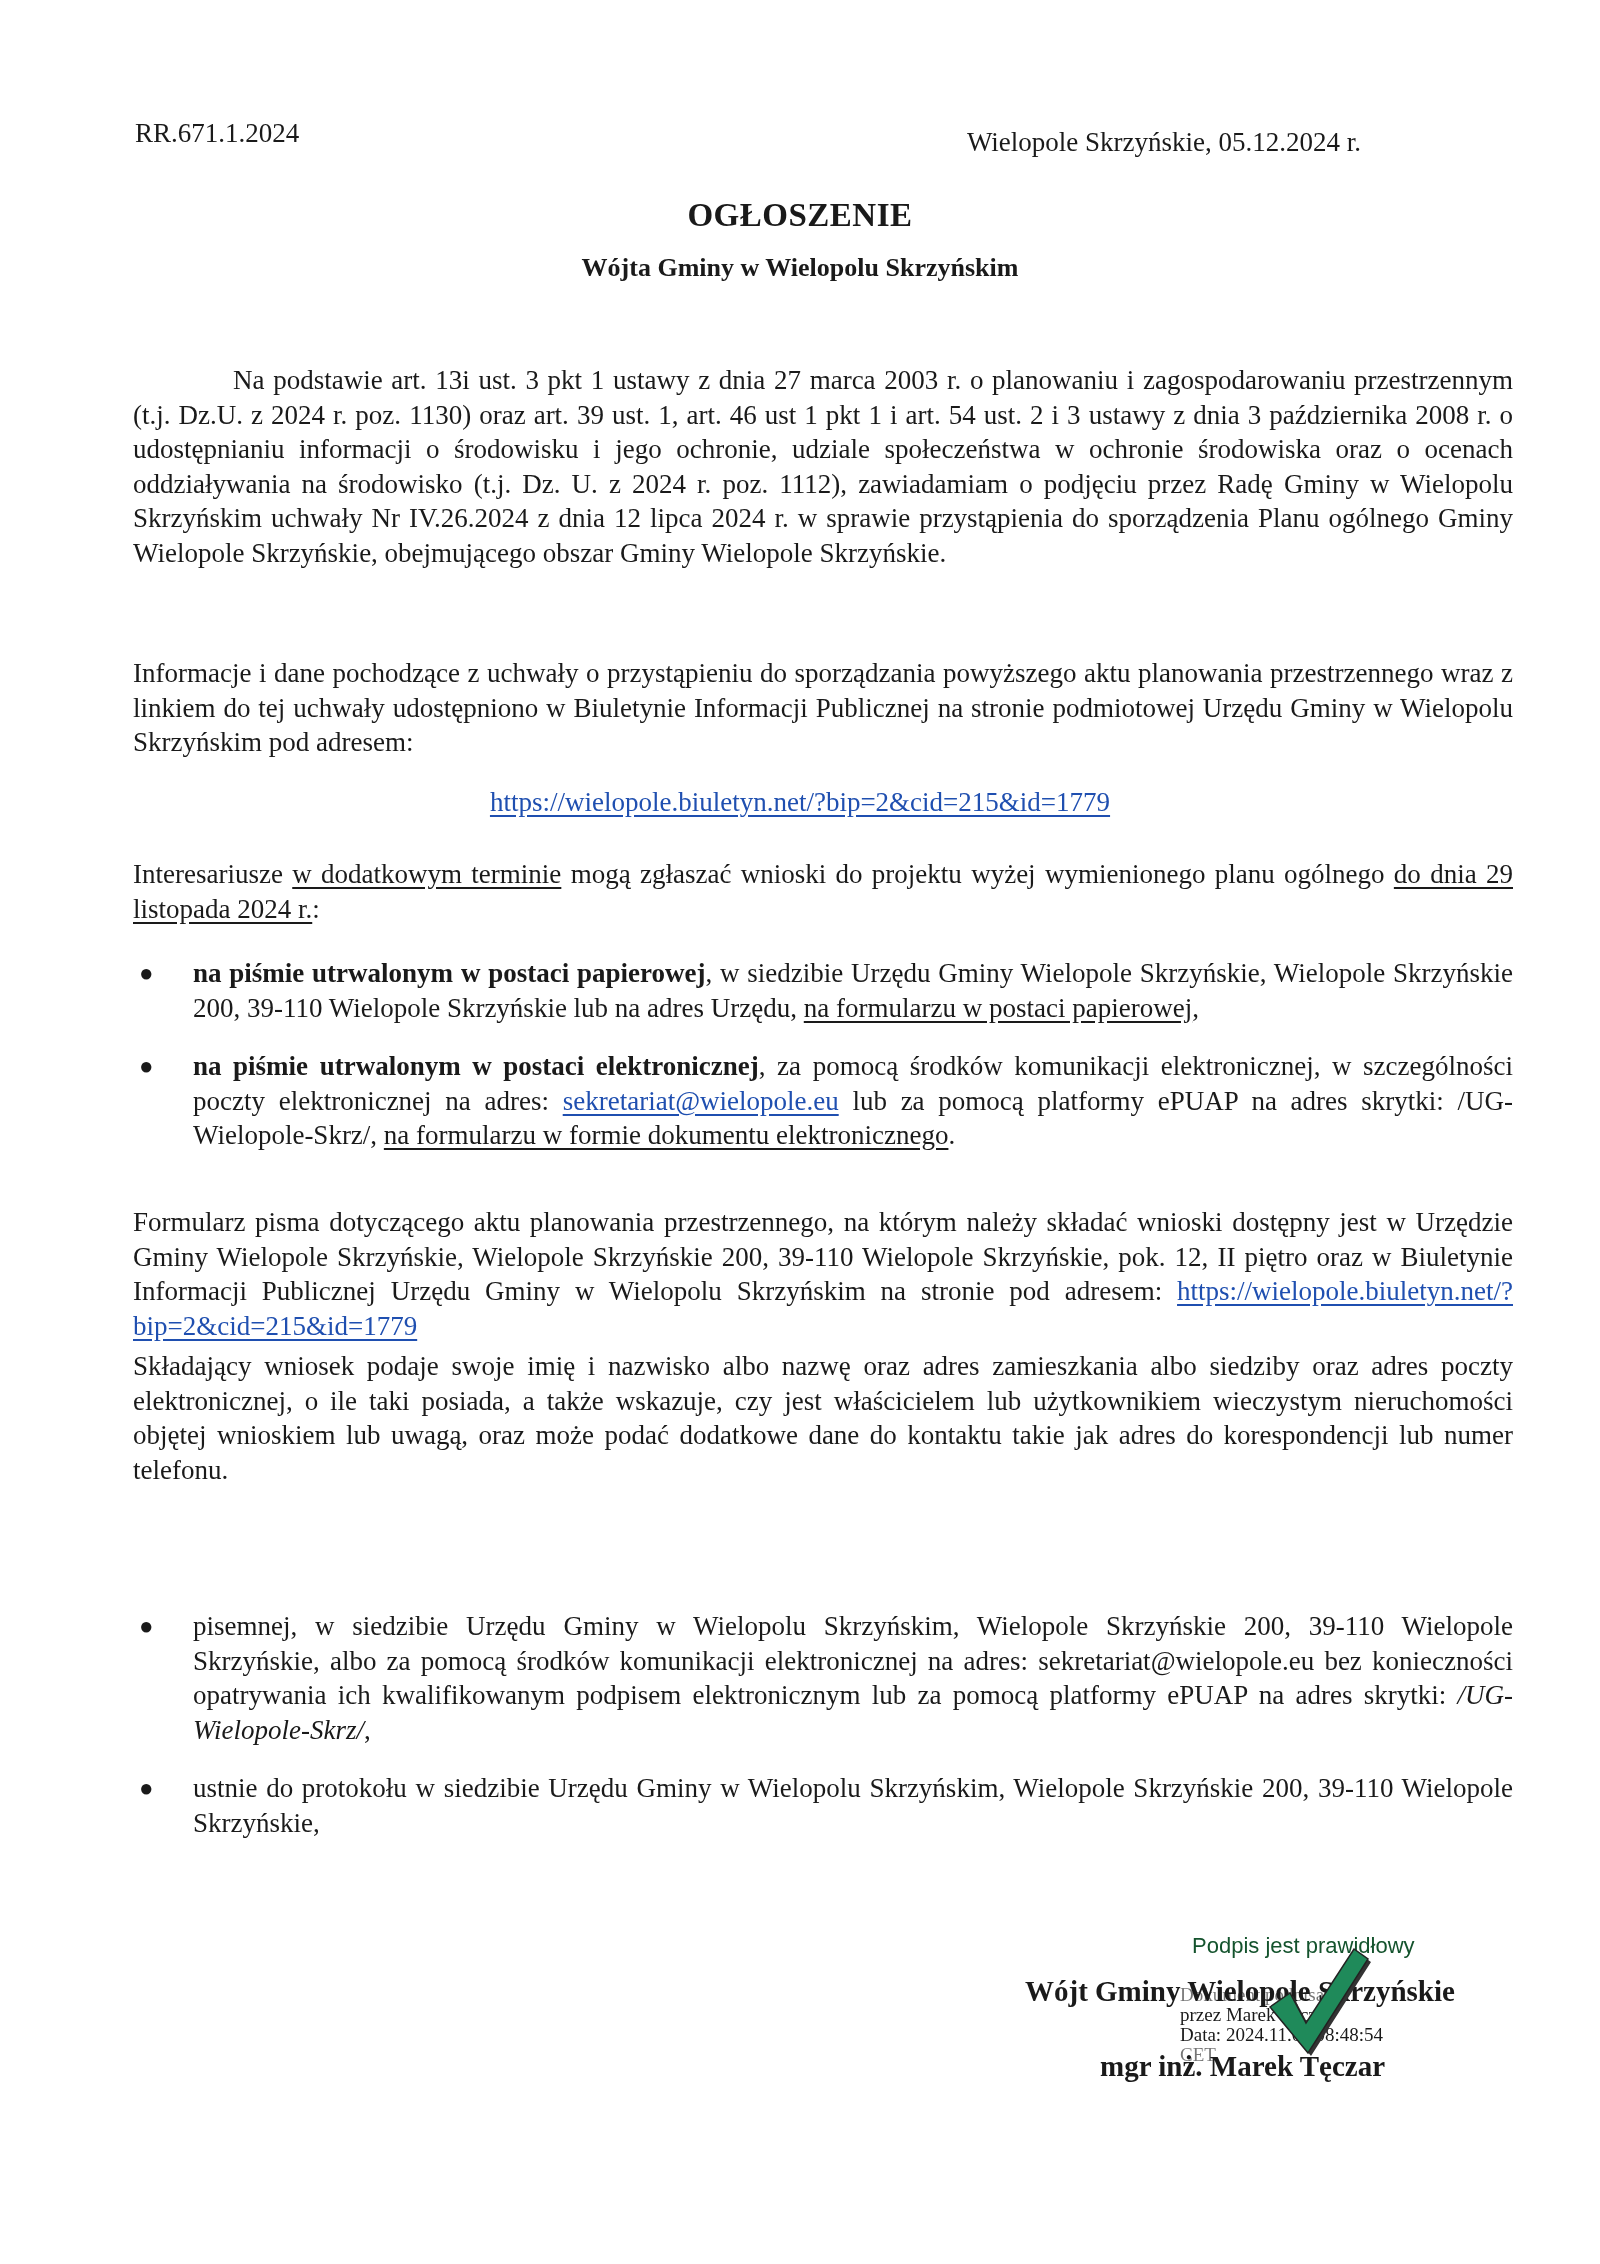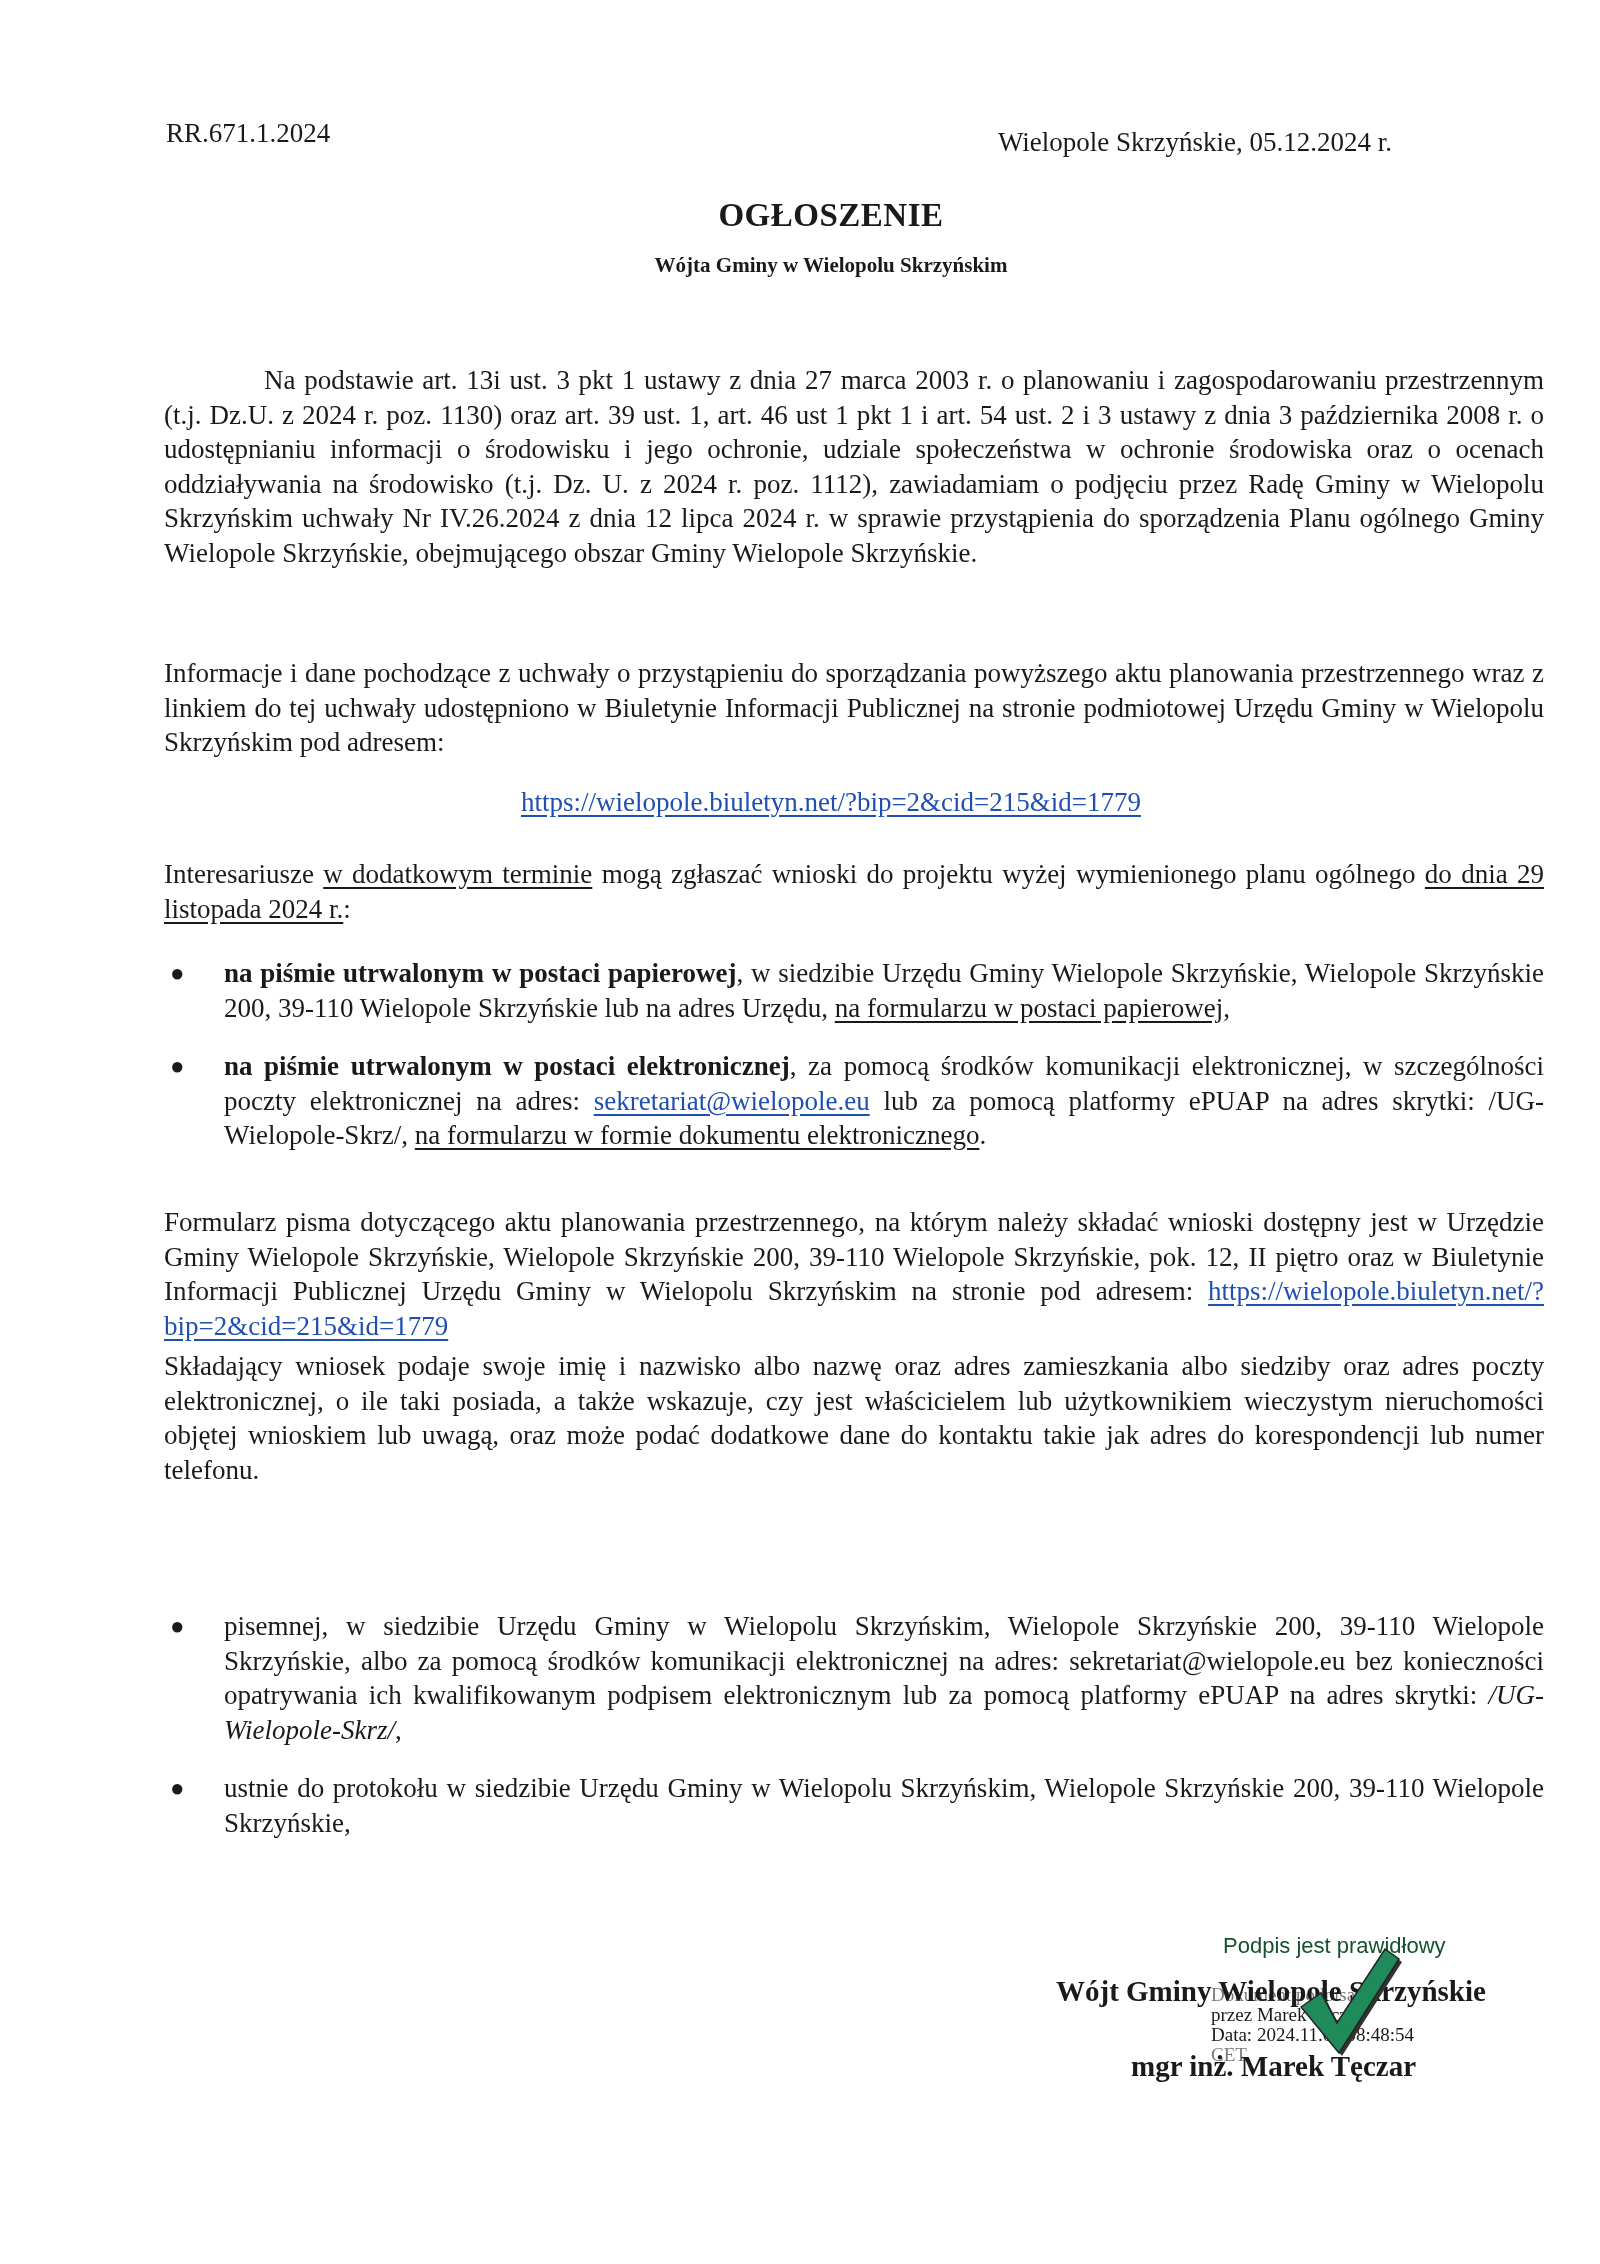--- a/index.html
+++ b/index.html
@@ -1,23 +1,23 @@
 <!DOCTYPE html>
 <html><head>
 <meta charset="utf-8">
 <style>
   html, body { margin: 0; padding: 0; background: #ffffff; }
   body { width: 1600px; height: 2264px; position: relative; overflow: hidden;
          font-family: "Liberation Serif", "DejaVu Serif", serif; color: #1a1a1a; }
-  .page { position: absolute; left: 0; top: 0; width: 1456px; height: 2264px; margin-left: 31px; }
+  .page { position: absolute; left: 0; top: 0; width: 1456px; height: 2264px; }
   .ref { position: absolute; left: 135px; top: 118px; font-size: 27px; }
   .date { position: absolute; right: 95px; top: 127px; font-size: 27px; }
   .title { position: absolute; left: 0; width: 1600px; text-align: center; font-weight: bold; }
   .t1 { top: 197px; font-size: 33px; letter-spacing: 0.5px; }
-  .t2 { top: 253px; font-size: 21px; }
+  .t2 { top: 253px; font-size: 26px; }
   .t3 { top: 305px; font-size: 31px; left: 200px; width: 1260px; }
   .para { position: absolute; left: 133px; width: 1380px; font-size: 27px; line-height: 34.5px;
           text-align: justify; }
   .para b { font-weight: normal; }
   .indent { text-indent: 100px; }
   .u { text-decoration: underline; text-underline-offset: 4px; }
   .link { color: #1f4fb0; text-decoration: underline; text-underline-offset: 4px; cursor: pointer; }
   .center-link { position: absolute; left: 0; width: 1600px; text-align: center; top: 787px; font-size: 27px; }
   .bullet-list { position: absolute; left: 133px; width: 1380px; margin: 0; padding: 0; list-style: none; }
   .bullet-list li { position: relative; padding-left: 60px; font-size: 27px; line-height: 34.5px;

